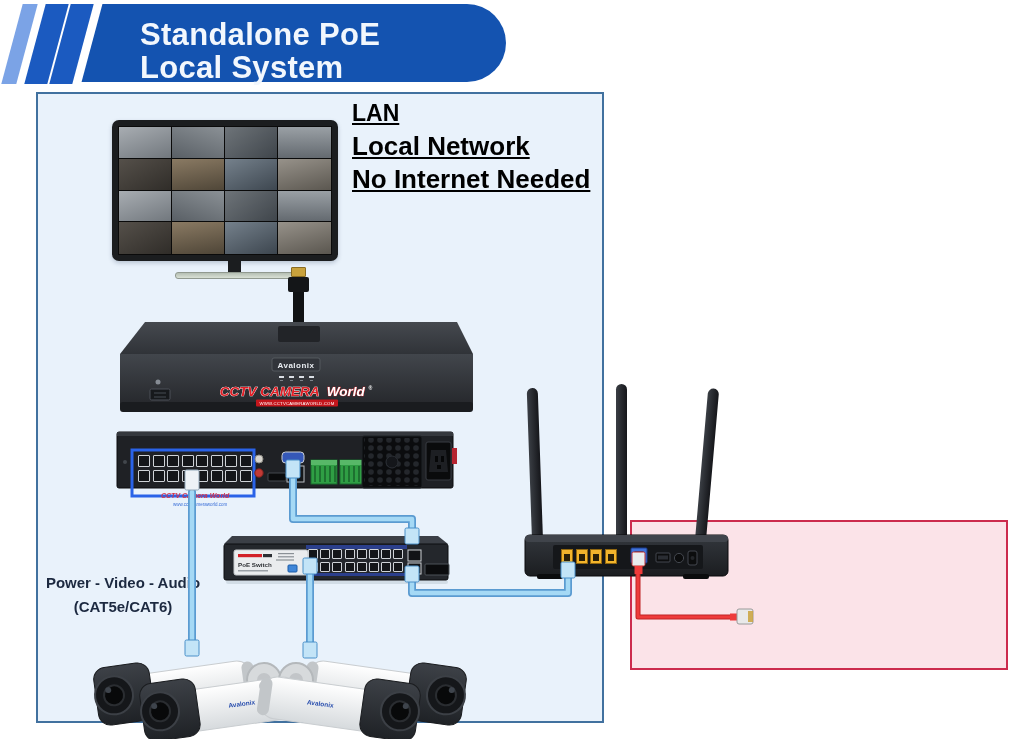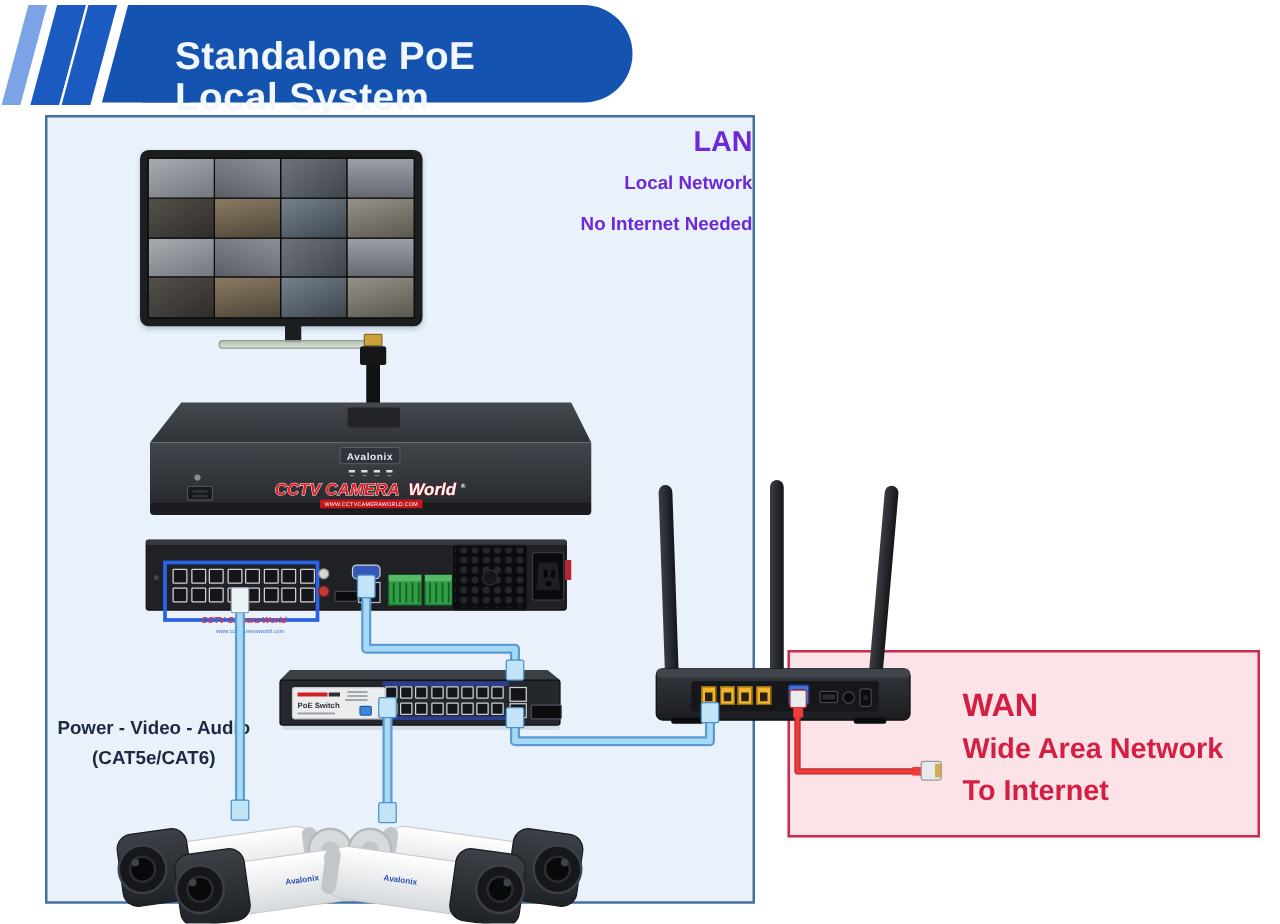--- a/index.html
+++ b/index.html
@@ -8,28 +8,28 @@
   .abs{position:absolute;}
 
   
   .stripe{position:absolute;top:4px;height:80px;transform:skewX(-15deg);}
   #stripe1{left:12px;width:15px;background:#7ba3e6;}
   #stripe2{left:35px;width:23px;background:#1b5ac0;}
   #stripe3{left:60px;width:23px;background:#1b5ac0;}
   #banner-main{left:84px;top:4px;width:422px;height:78px;}
   #banner-main .slant{position:absolute;left:8px;top:0;width:70px;height:78px;background:#1453b0;transform:skewX(-15deg);}
   #banner-main .pill{position:absolute;left:30px;top:0;width:392px;height:78px;background:#1453b0;border-radius:0 39px 39px 0;}
-  #banner-text{position:absolute;left:56px;top:24px;color:#f2f7fd;font-weight:bold;font-size:31px;line-height:33px;letter-spacing:.3px;}
+  #banner-text{position:absolute;left:56px;top:14px;color:#f2f7fd;font-weight:bold;font-size:31px;line-height:33px;letter-spacing:.3px;}
 
   
   #lan-box{left:36px;top:92px;width:568px;height:631px;background:#e9f2fb;border:2px solid #41719f;box-sizing:border-box;z-index:1;}
   #wan-box{left:630px;top:520px;width:378px;height:150px;background:#fbe3e8;border:2px solid #cc2b4d;box-sizing:border-box;z-index:1;}
-  #lan-label{left:352px;top:97px;width:250px;text-align:right;color:#6d28d9;font-weight:bold;z-index:2;line-height:33px;}
+  #lan-label{left:352px;top:97px;width:250px;text-align:left;color:#000000;font-weight:bold;z-index:2;line-height:33px;text-decoration:underline;}
   #lan-label .t1{font-size:23px;}
-  #lan-label .t2{font-size:15px;}
+  #lan-label .t2{font-size:26px;}
   #wan-label{left:770px;top:547px;color:#d51f42;font-weight:bold;z-index:2;line-height:34px;}
   #wan-label .t1{font-size:26px;}
   #wan-label .t2{font-size:23px;}
   #cable-note{left:28px;top:571px;width:190px;text-align:center;color:#1c2940;font-weight:bold;font-size:15px;line-height:24px;z-index:2;}
 
   
   #monitor{left:112px;top:120px;width:226px;height:141px;background:#1b1d1f;border-radius:7px;z-index:3;
            box-shadow:0 2px 4px rgba(40,60,90,.25);}
   #screen{position:absolute;left:7px;top:7px;right:7px;bottom:7px;background:#000;display:flex;flex-wrap:wrap;}
   .cell{width:25%;height:25%;box-sizing:border-box;outline:1px solid #0a0a0a;}
@@ -86,25 +86,20 @@
 
   <div class="abs" id="lan-box"></div>
   <div class="abs" id="wan-box"></div>
 
   <div class="abs" id="lan-label">
     <div class="t1">LAN</div>
     <div class="t2">Local Network</div>
     <div class="t2">No Internet Needed</div>
   </div>
 
-  <div class="abs" id="wan-label">
-    <div class="t1">WAN</div>
-    <div class="t2">Wide Area Network</div>
-    <div class="t2">To Internet</div>
-  </div>
 
   <div class="abs" id="cable-note">
     <div>Power - Video - Audio</div>
     <div>(CAT5e/CAT6)</div>
   </div>
 
   <div class="abs" id="monitor">
     <div id="screen">
       <div class="cell"></div>
     <div class="cell"></div>

